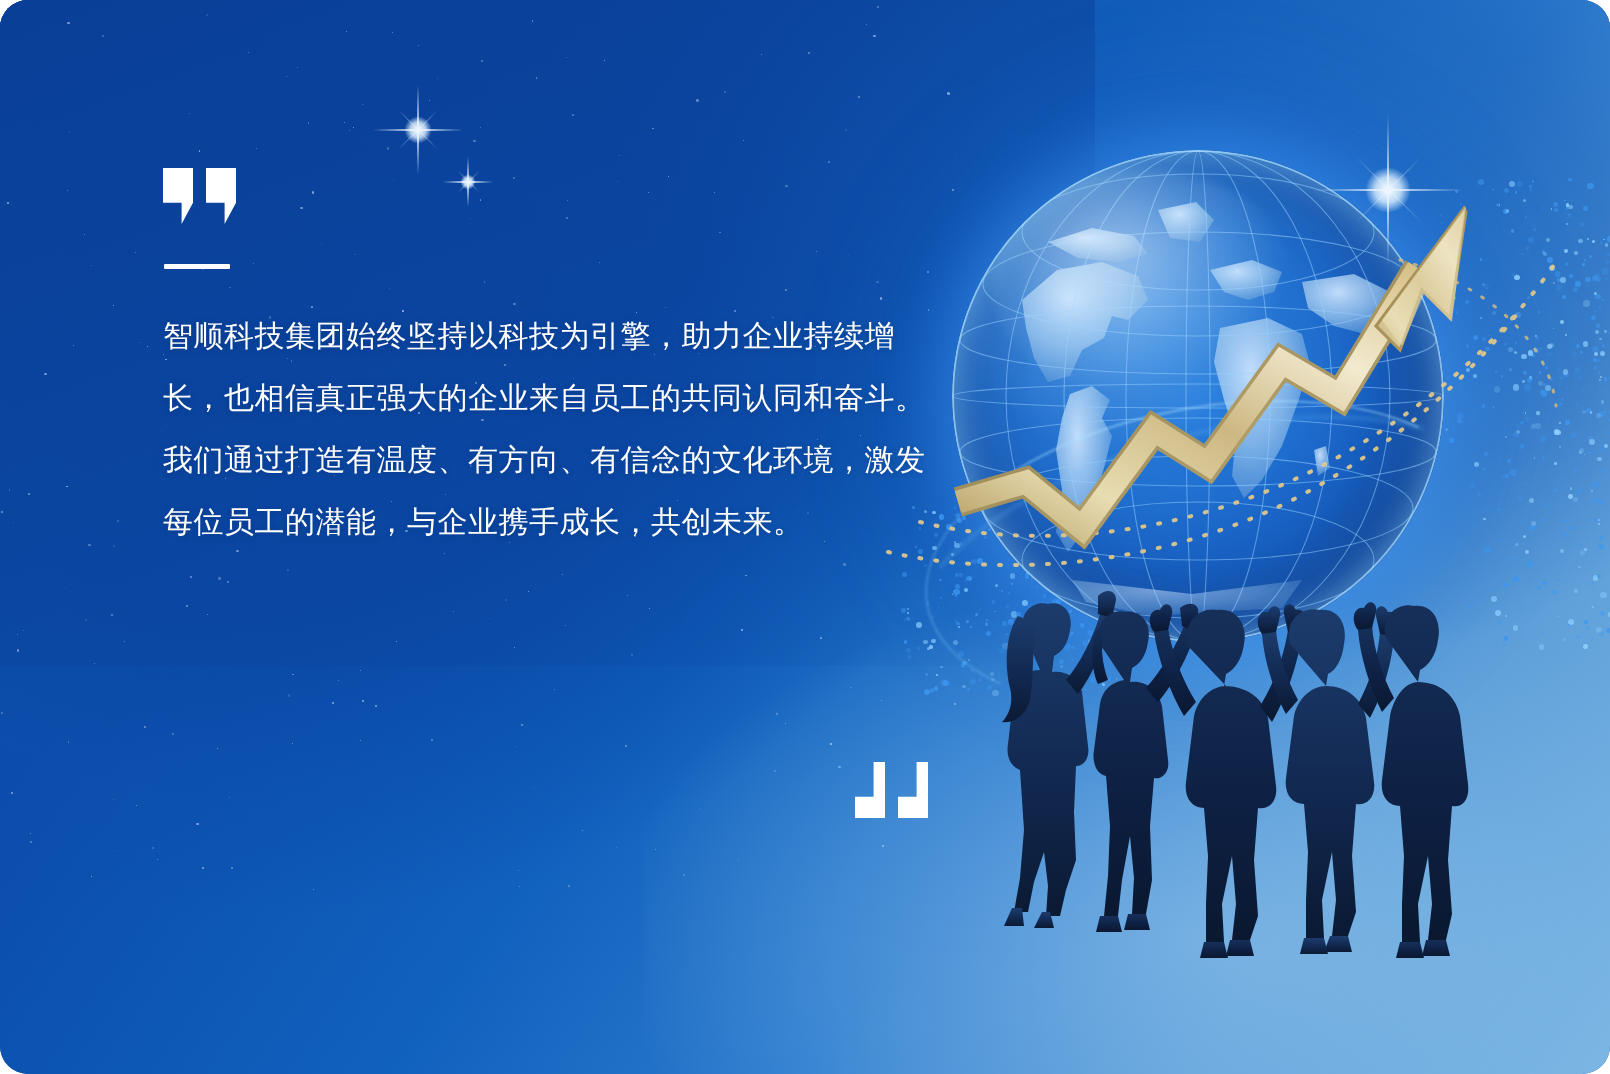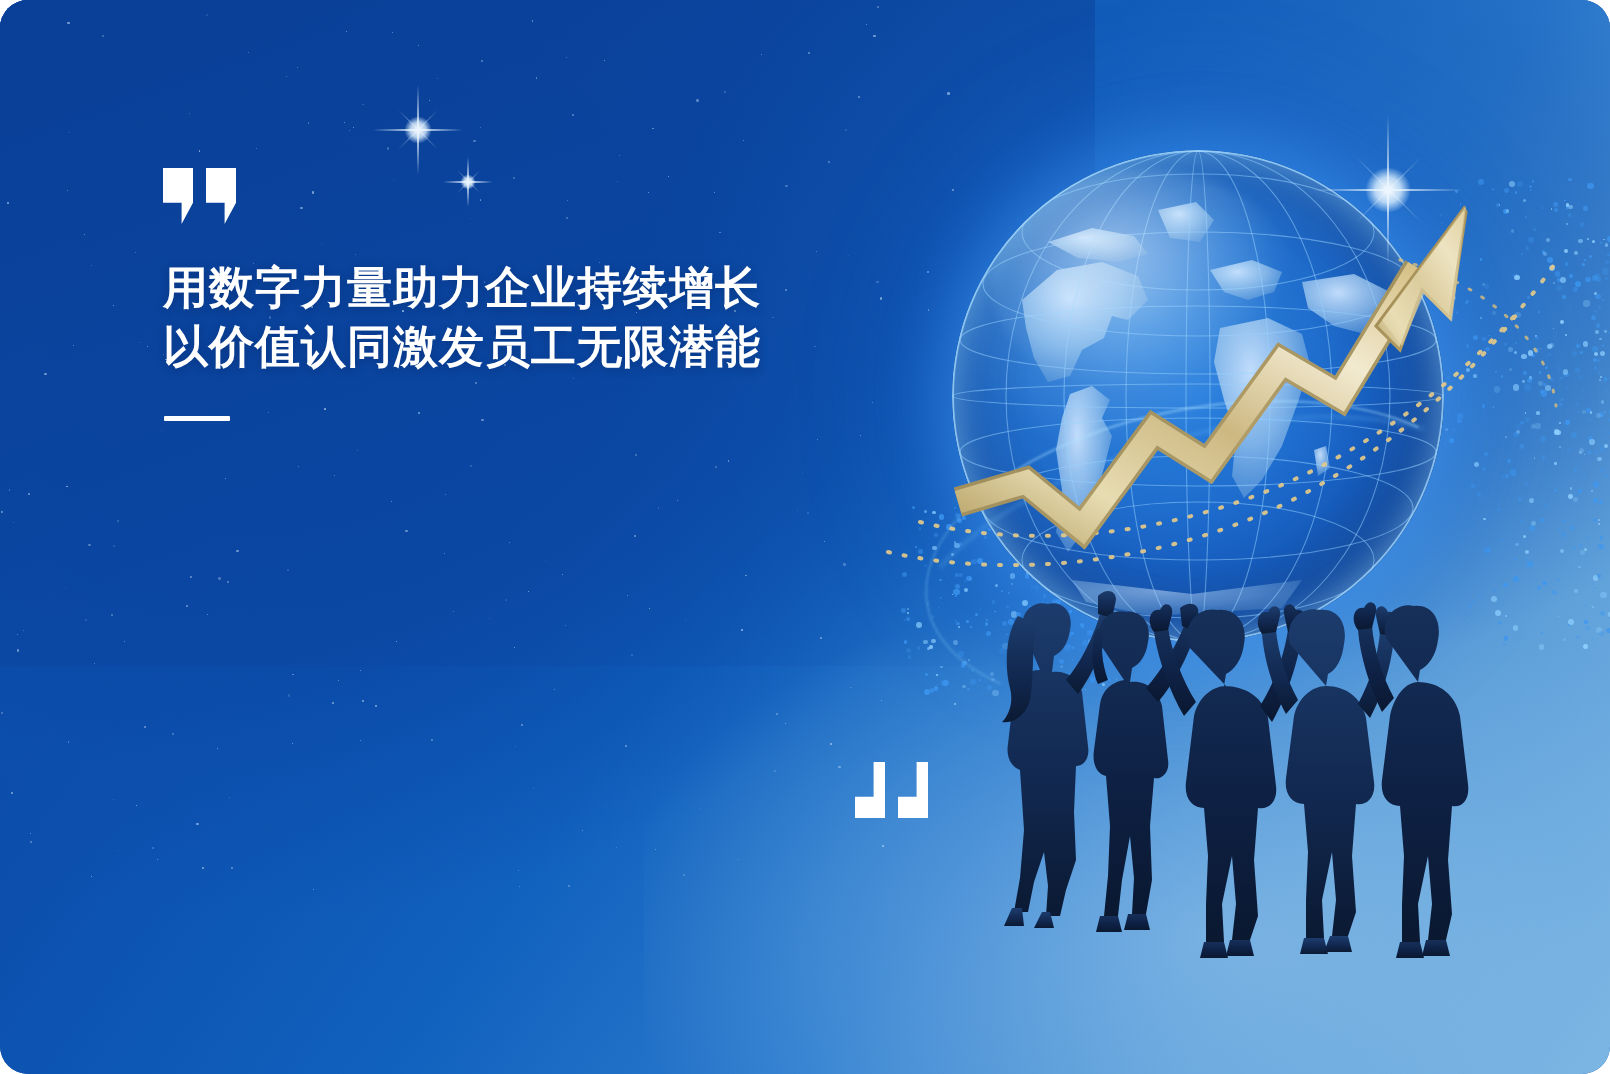--- a/index.html
+++ b/index.html
@@ -1283,25 +1283,24 @@
     </g>
   </svg>
 
   <div class="content">
 
     <div class="quote-open">
       <span class="qmark"></span>
       <span class="qmark"></span>
     </div>
 
-    <h1 class="headline">用数字力量助力企业持续增长
-以价值认同激发员工无限潜能</h1>
 
     <div class="divider"></div>
 
+    <p class="body-text">智顺科技集团始终坚持以科技为引擎，助力企业持续增长，也相信真正强大的企业来自员工的共同认同和奋斗。我们通过打造有温度、有方向、有信念的文化环境，激发每位员工的潜能，与企业携手成长，共创未来。</p>
   </div>
 
   <div class="quote-close">
     <span class="qmark-c"></span>
     <span class="qmark-c"></span>
   </div>
 
 </div>
 
 </body></html>

